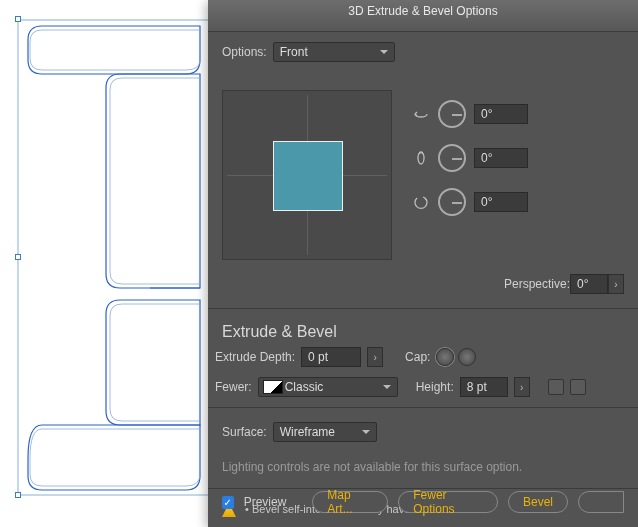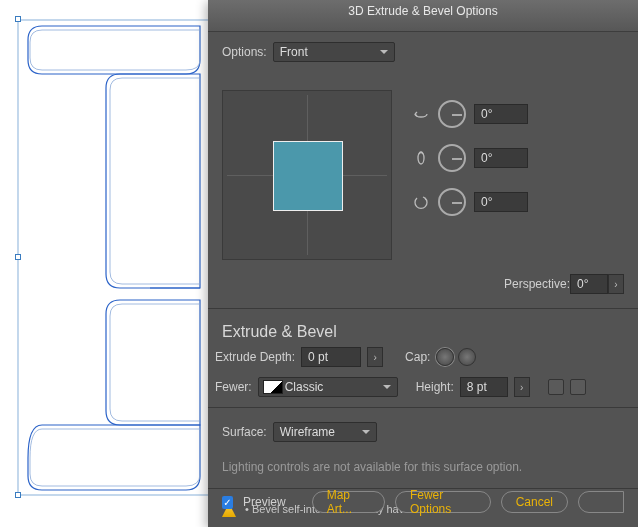--- a/index.html
+++ b/index.html
@@ -338,16 +338,16 @@
   </div>
 
   <div class="divider"></div>
 
   <div class="footer">
     <div class="checkbox">✓</div>
     <span class="label">Preview</span>
     <span style="flex:0 0 6px"></span>
     <div class="btn">Map Art...</div>
     <div class="btn">Fewer Options</div>
-    <div class="btn">Cancel</div>
+    <div class="btn">Bevel</div>
     <div class="btn" style="border-radius:12px 0 0 12px; padding-right:30px"></div>
   </div>
 </div>
 
 </body></html>

